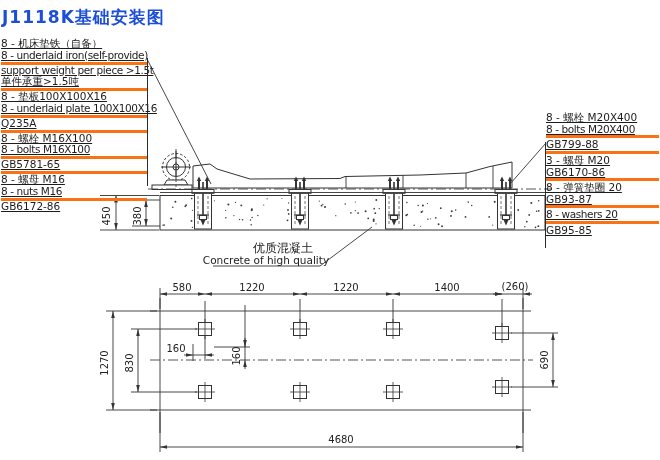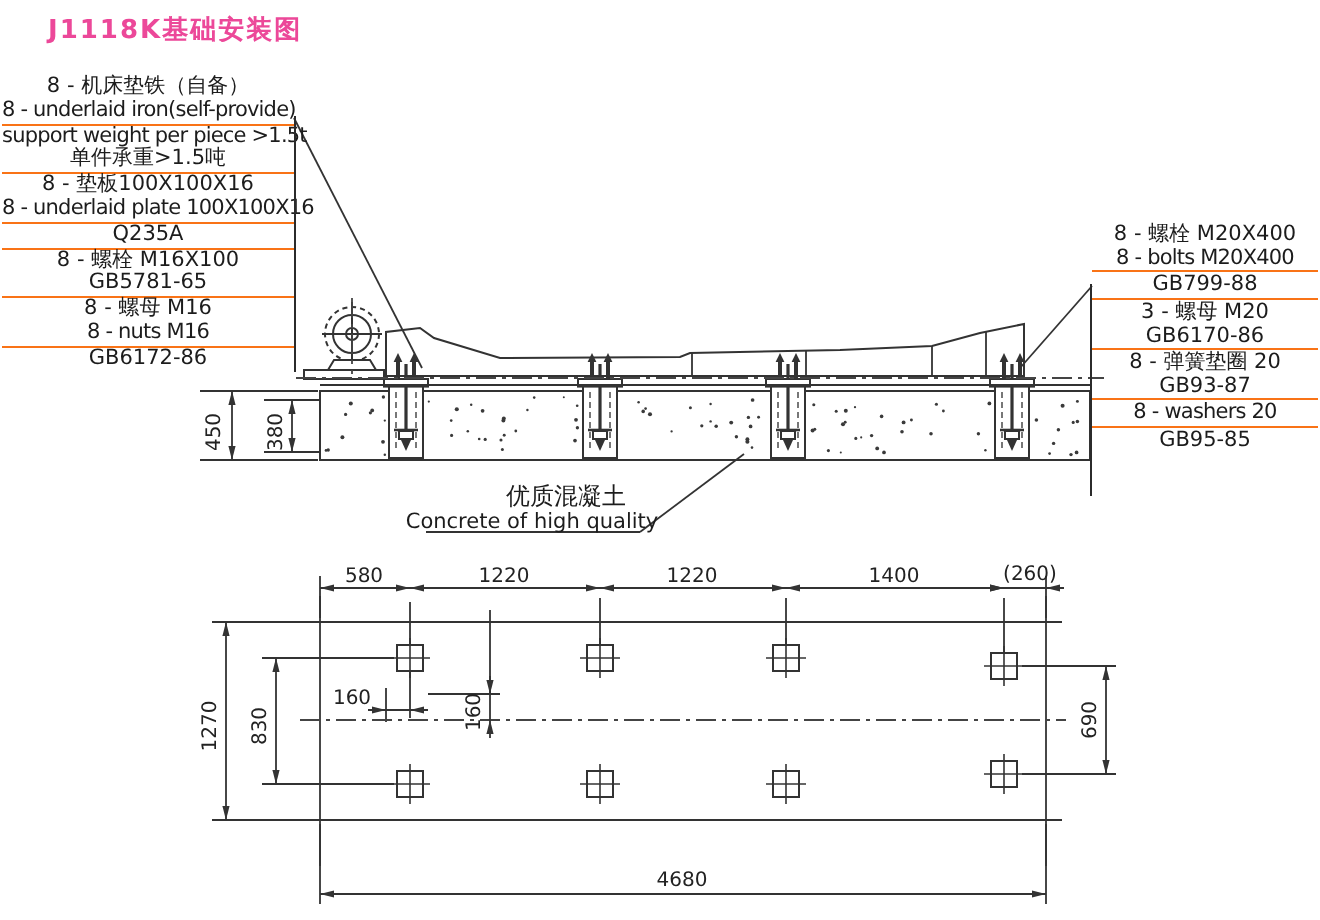--- a/index.html
+++ b/index.html
@@ -1,27 +1,27 @@
 <!DOCTYPE html>
 <html><head>
 <meta charset="utf-8">
 <style>
   html,body{margin:0;padding:0;background:#fff;}
   body{width:660px;height:460px;position:relative;overflow:hidden;
        font-family:"DejaVu Sans","Liberation Sans",sans-serif;color:#1c1c1c;}
   .abs{position:absolute;}
-  #title{left:24px;top:6px;font-size:13px;font-weight:bold;color:#ec4899;letter-spacing:1px;white-space:nowrap;}
-  .plist{text-align:center;}
+  #title{left:2px;top:6px;font-size:17px;font-weight:bold;color:#1d4ed8;letter-spacing:1px;white-space:nowrap;}
+  .plist{text-decoration:underline;}
   .plist .row{white-space:nowrap;overflow:visible;}
   #left-list{left:1px;top:38px;width:146px;}
   #left-list .row{height:11.8px;line-height:11.9px;font-size:10.5px;}
   #right-list{left:546px;top:111px;width:113px;}
   #right-list .row{height:12.2px;line-height:12.3px;font-size:10.5px;}
   .row.en{font-size:9.5px;letter-spacing:-0.4px;}
-  .u{border-bottom:1px solid #f97316;}
+  .u{border-bottom:3px solid #f97316;}
   .vline{width:1px;background:#2b2b2b;}
   svg text{font-size:10px;fill:#222;}
   svg text.cnbig{font-size:12px;fill:#1c1c1c;}
   svg text.enlab{font-size:10.5px;fill:#1c1c1c;}
 </style>
 </head>
 <body>
 
 <svg id="dwg" class="abs" width="660" height="460" viewBox="0 0 660 460">
 
@@ -336,20 +336,21 @@
 
 <div id="left-list" class="abs plist">
   <div class="row cn">8 - 机床垫铁（自备）</div>
   <div class="row en u">8 - underlaid iron(self-provide)</div>
   <div class="row en">support weight per piece &gt;1.5t</div>
   <div class="row cn u">单件承重&gt;1.5吨</div>
   <div class="row cn">8 - 垫板100X100X16</div>
   <div class="row en u">8 - underlaid plate 100X100X16</div>
   <div class="row u">Q235A</div>
   <div class="row cn">8 - 螺栓 M16X100</div>
+  <div class="row en u">8 - bolts M16X100</div>
   <div class="row u">GB5781-65</div>
   <div class="row cn">8 - 螺母 M16</div>
   <div class="row en u">8 - nuts M16</div>
   <div class="row">GB6172-86</div>
 </div>
 <div class="abs vline" style="left:146.5px;top:58px;height:128px;"></div>
 
 <div id="right-list" class="abs plist">
   <div class="row cn">8 - 螺栓 M20X400</div>
   <div class="row en u">8 - bolts M20X400</div>

